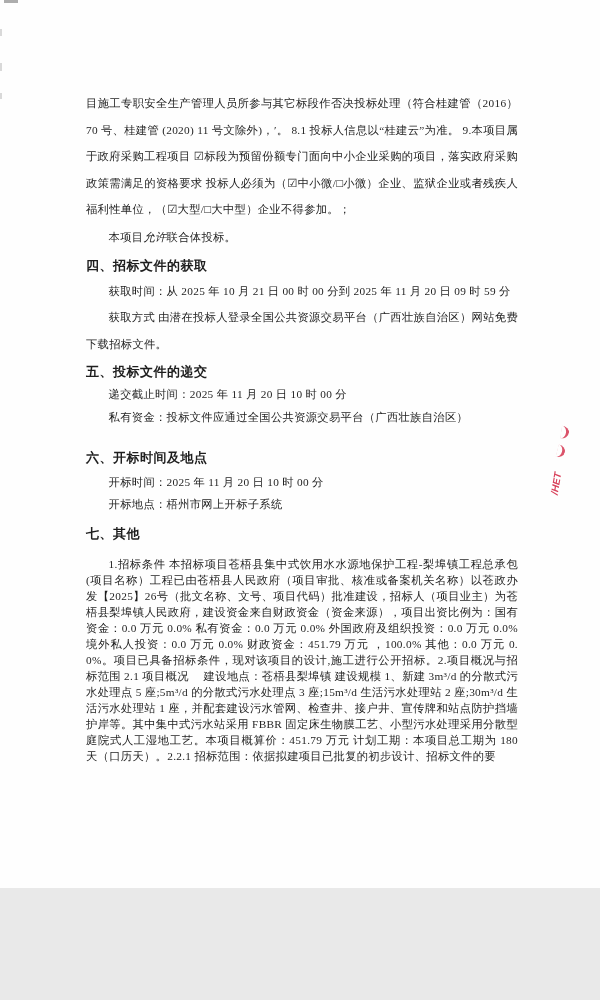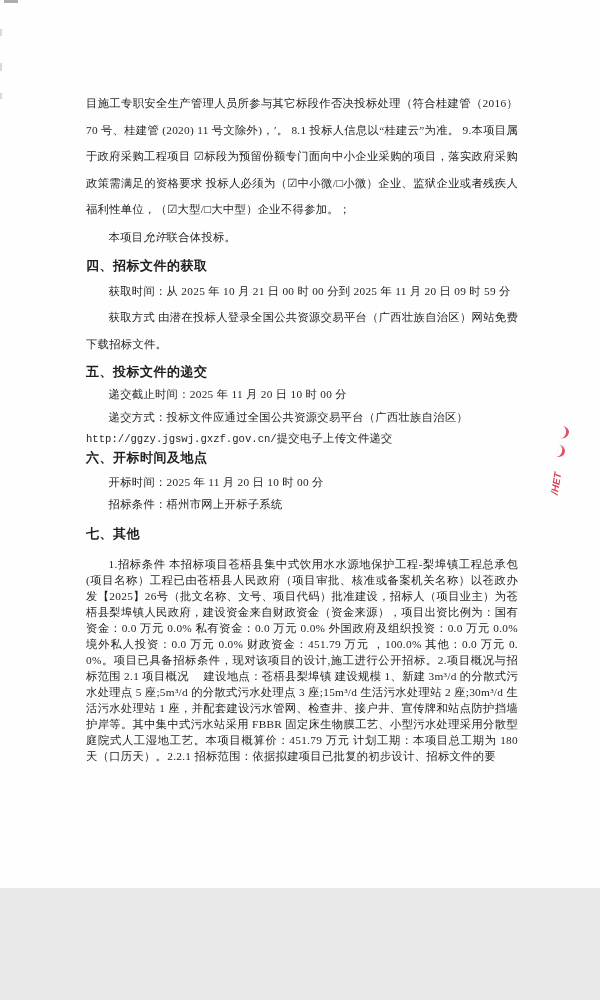--- a/index.html
+++ b/index.html
@@ -84,26 +84,25 @@
   <div class="blk" style="top:90px;">目施工专职安全生产管理人员所参与其它标段作否决投标处理（符合桂建管（2016）70 号、桂建管 (2020) 11 号文除外)，′。 8.1 投标人信息以“桂建云”为准。 9.本项目属于政府采购工程项目  ☑标段为预留份额专门面向中小企业采购的项目，落实政府采购政策需满足的资格要求 投标人必须为（☑中小微/□小微）企业、监狱企业或者残疾人福利性单位，（☑大型/□大中型）企业不得参加。；</div>
 
   <div class="blk indent" style="top:224px;"><span>本项目</span><span class="emph">允许</span><span>联合体投标。</span></div>
 
   <div class="blk heading" style="top:252px;">四、招标文件的获取</div>
   <div class="blk indent" style="top:278px;">获取时间：从 2025 年 10 月 21 日  00 时 00 分到 2025 年 11 月 20 日  09 时 59 分</div>
   <div class="blk indent" style="top:304px;">获取方式 由潜在投标人登录全国公共资源交易平台（广西壮族自治区）网站免费下载招标文件。</div>
 
   <div class="blk heading" style="top:346px;margin-top:12px;">五、投标文件的递交</div>
   <div class="blk indent" style="top:381px;">递交截止时间：2025 年 11 月 20 日  10 时 00 分</div>
-  <div class="blk indent" style="top:404px;">递交方式：投标文件应通过全国公共资源交易平台（广西壮族自治区）</div>
-  <div class="blk" style="top:426px;line-height:24px;"><span class="mono">http://ggzy.jgswj.gxzf.gov.cn/</span><span>提交电子上传文件递交</span></div>
+  <div class="blk indent" style="top:404px;">私有资金：投标文件应通过全国公共资源交易平台（广西壮族自治区）</div>
 
   <div class="blk heading" style="top:444px;">六、开标时间及地点</div>
   <div class="blk indent" style="top:469px;">开标时间：2025 年 11 月 20 日  10 时 00 分</div>
-  <div class="blk indent" style="top:491px;">招标条件：梧州市网上开标子系统</div>
+  <div class="blk indent" style="top:491px;">开标地点：梧州市网上开标子系统</div>
 
   <div class="blk heading" style="top:520px;">七、其他</div>
   <div class="blk big indent" style="top:556px;">1.招标条件  本招标项目苍梧县集中式饮用水水源地保护工程-梨埠镇工程总承包(项目名称）工程已由苍梧县人民政府（项目审批、核准或备案机关名称）以苍政办发【2025】26号（批文名称、文号、项目代码）批准建设，招标人（项目业主）为苍梧县梨埠镇人民政府，建设资金来自财政资金（资金来源），项目出资比例为：国有资金：0.0 万元 0.0% 私有资金：0.0 万元 0.0% 外国政府及组织投资：0.0 万元 0.0% 境外私人投资：0.0 万元 0.0% 财政资金：451.79 万元 ，100.0% 其他：0.0 万元 0.0%。项目已具备招标条件，现对该项目的设计,施工进行公开招标。2.项目概况与招标范围 2.1 项目概况　 建设地点：苍梧县梨埠镇 建设规模 1、新建 3m³/d 的分散式污水处理点 5 座;5m³/d 的分散式污水处理点 3 座;15m³/d 生活污水处理站 2 座;30m³/d 生活污水处理站 1 座，并配套建设污水管网、检查井、接户井、宣传牌和站点防护挡墙护岸等。其中集中式污水站采用 FBBR 固定床生物膜工艺、小型污水处理采用分散型庭院式人工湿地工艺。本项目概算价：451.79 万元 计划工期：本项目总工期为 180 天（口历天）。2.2.1 招标范围：依据拟建项目已批复的初步设计、招标文件的要</div>
 
   <div class="wedge wedge1" style="border-right-color: rgb(216, 65, 90);"></div>
   <div class="wedge wedge2" style="border-right-color: rgb(216, 65, 90);"></div>
   <div class="stamp-text" id="stamp-text" style="color: rgb(216, 65, 90);">/HET</div>
 
   <div class="wm">
     <div class="wm-row">

